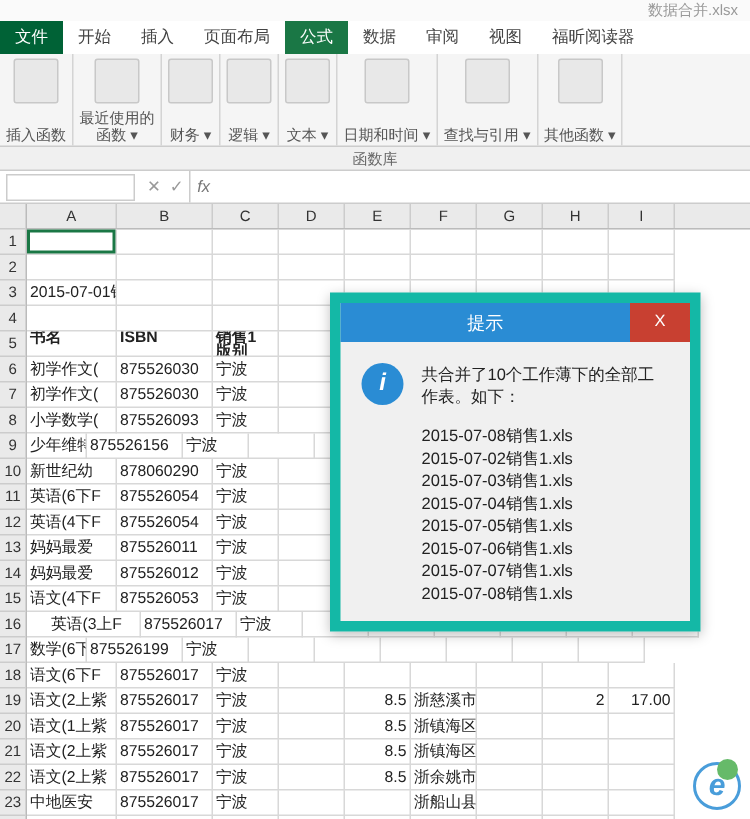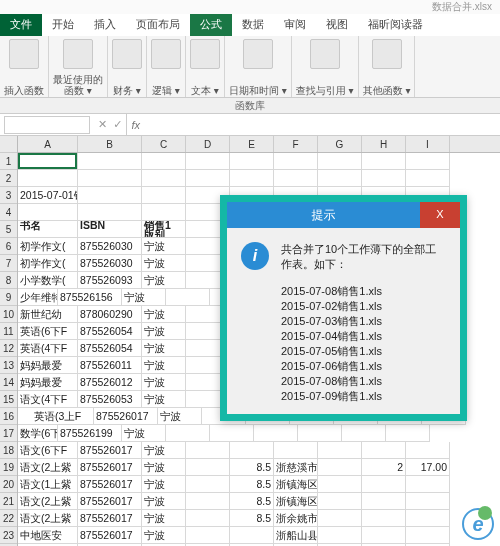--- a/index.html
+++ b/index.html
@@ -458,22 +458,22 @@
     <div class="info-icon">i</div>
     <div class="dlg-text">
       <div>共合并了10个工作薄下的全部工作表。如下：</div>
       <div class="dlg-list" id="dlgfiles">
           <div>2015-07-08销售1.xls</div>
           <div>2015-07-02销售1.xls</div>
           <div>2015-07-03销售1.xls</div>
           <div>2015-07-04销售1.xls</div>
           <div>2015-07-05销售1.xls</div>
           <div>2015-07-06销售1.xls</div>
+          <div>2015-07-07销售1.xls</div>
           <div>2015-07-08销售1.xls</div>
-          <div>2015-07-09销售1.xls</div>
         </div>
     </div>
   </div>
 </div>
 
 <div class="watermark">
   <div style="position:relative">
     <div class="wm-e">e</div>
     <div class="wm-gear"></div>
   </div>

